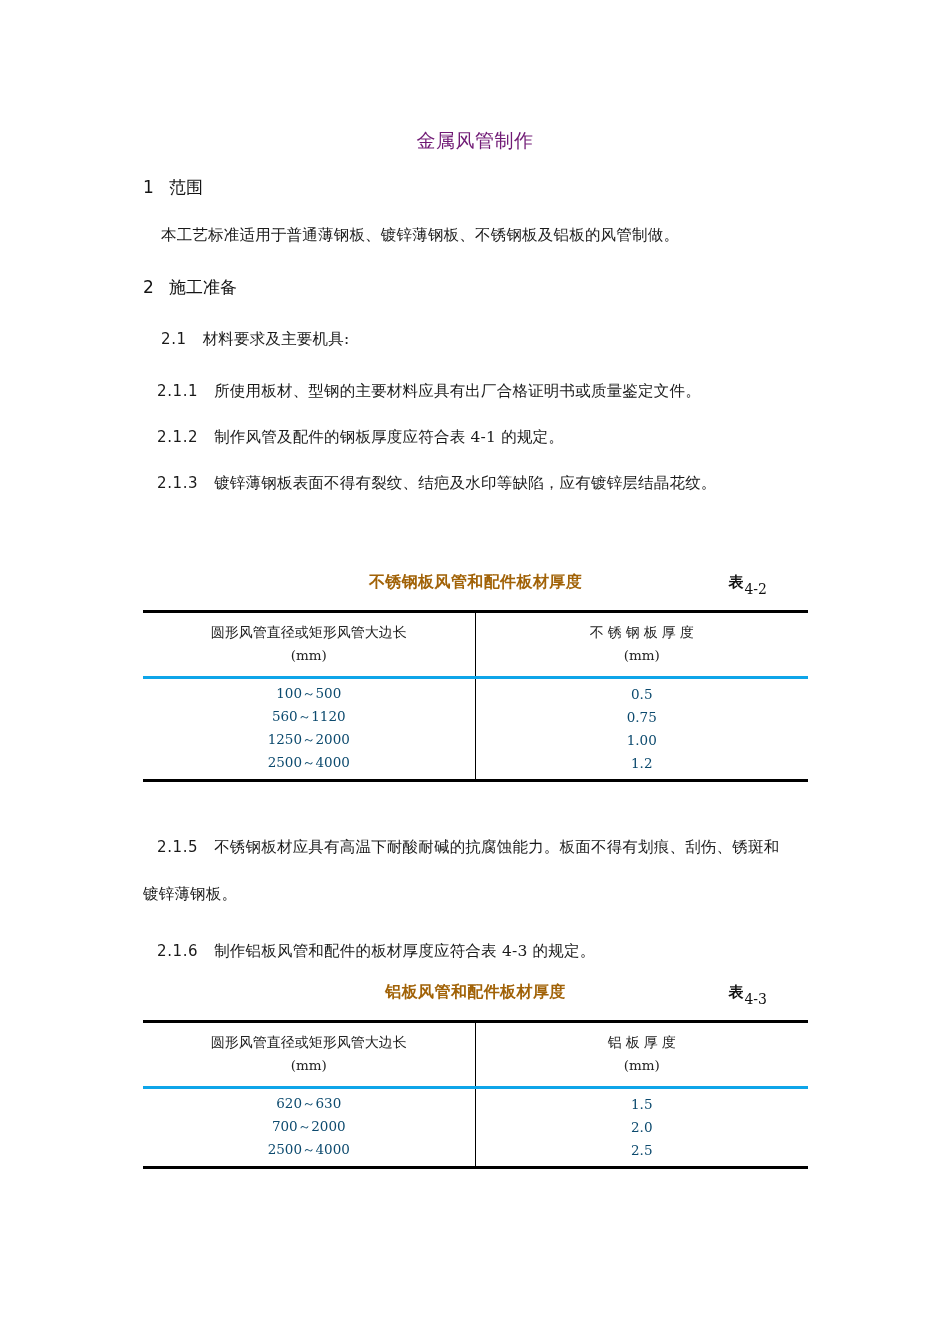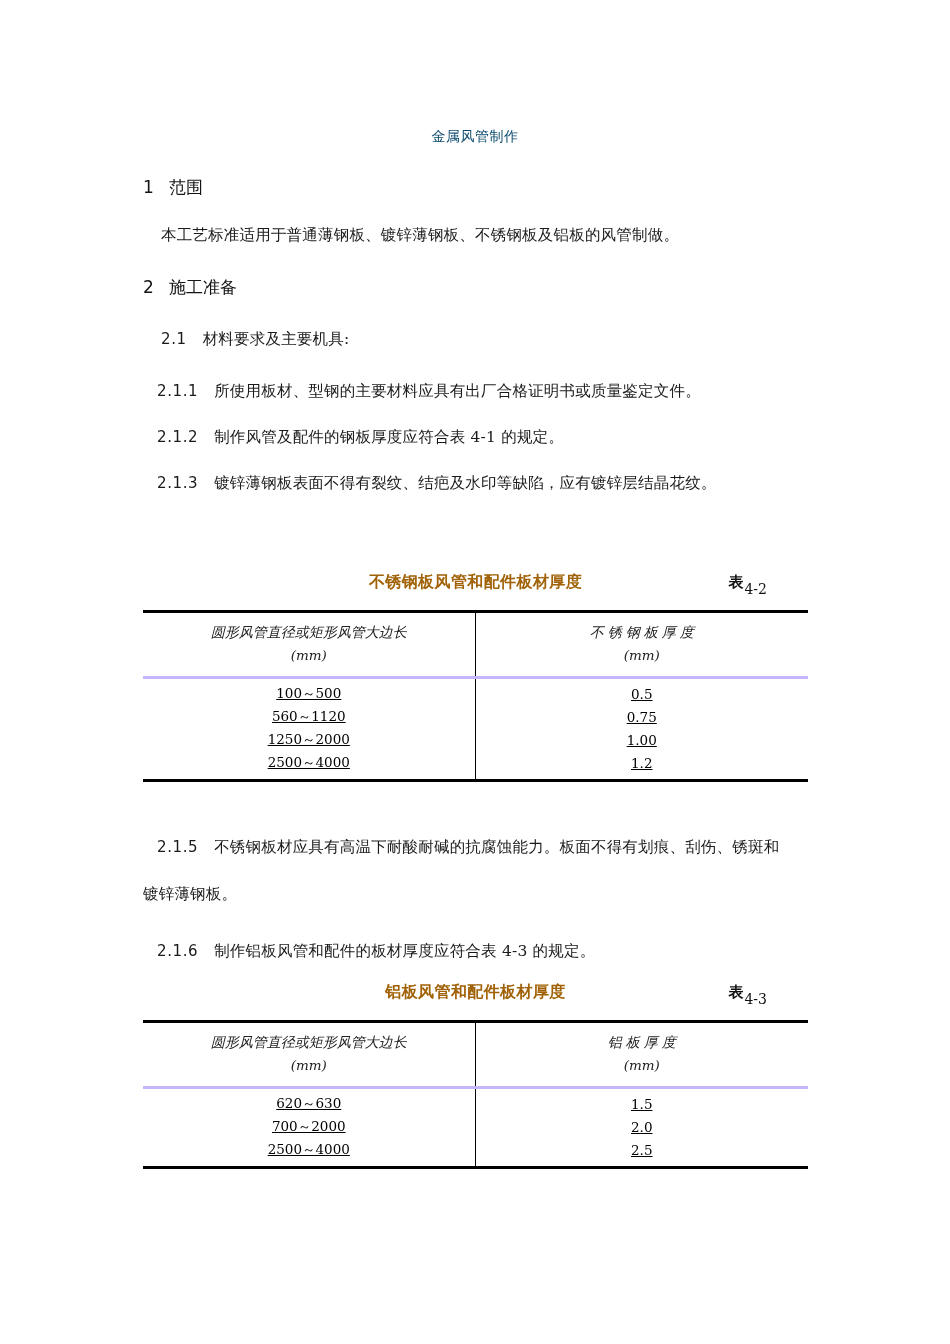--- a/index.html
+++ b/index.html
@@ -26,24 +26,24 @@
   }
 
   
   .doc-title {
     position: absolute;
     left: 0;
     right: 0;
     top: 128px;
     text-align: center;
     font-family: "DejaVu Serif", "Liberation Serif", serif;
-    font-size: 14px;
+    font-size: 19px;
     font-weight: normal;
     letter-spacing: 0.5px;
-    color: #0c4a6e;
+    color: #701a75;
   }
 
   
   .sec-head {
     position: absolute;
     left: 143px;
     font-family: "DejaVu Sans", "Liberation Sans", sans-serif;
     font-size: 17px;
     font-weight: normal;
     color: #141414;
@@ -123,24 +123,23 @@
   }
   .dtable table {
     width: 100%;
     border-collapse: collapse;
     table-layout: fixed;
   }
   .dtable col.c1 { width: 332px; }
   .dtable col.c2 { width: 333px; }
 
   .dtable thead th {
-    border-bottom: 3px solid #c4b5fd;
+    border-bottom: 3px solid #0ea5e9;
     padding: 0;
     font-weight: normal;
-    font-style: italic;
   }
   .dtable thead th.left-col {
     border-right: 1.5px solid #000;
   }
   .dtable thead .hcell {
     padding: 7px 0 9px 0;
     text-align: center;
     font-family: "DejaVu Serif", "Liberation Serif", serif;
     font-size: 14px;
     color: #222;
@@ -154,23 +153,22 @@
     font-family: "DejaVu Serif", "Liberation Serif", serif;
     font-size: 13.5px;
     letter-spacing: 0;
   }
 
   .dtable tbody td {
     padding: 2.5px 0;
     text-align: center;
     font-family: "DejaVu Serif", "Liberation Serif", serif;
     font-size: 13.5px;
-    color: #000000;
+    color: #0c4a6e;
     border: none;
-    text-decoration: underline;
   }
   .dtable tbody td.left-col {
     border-right: 1.5px solid #000;
   }
   .dtable tbody tr:first-child td { padding-top: 6px; }
   .dtable tbody tr:last-child td { padding-bottom: 7px; }
 </style>
 </head>
 <body>
 

